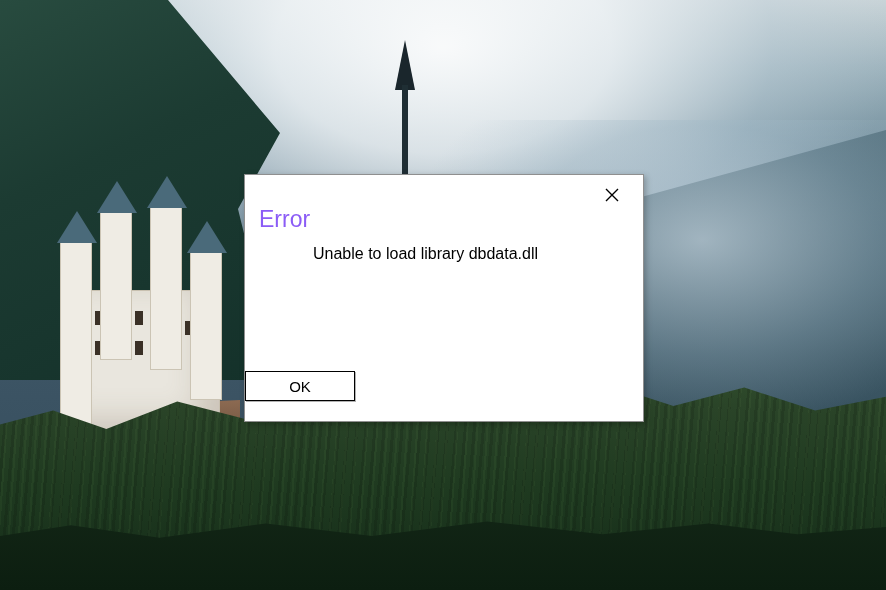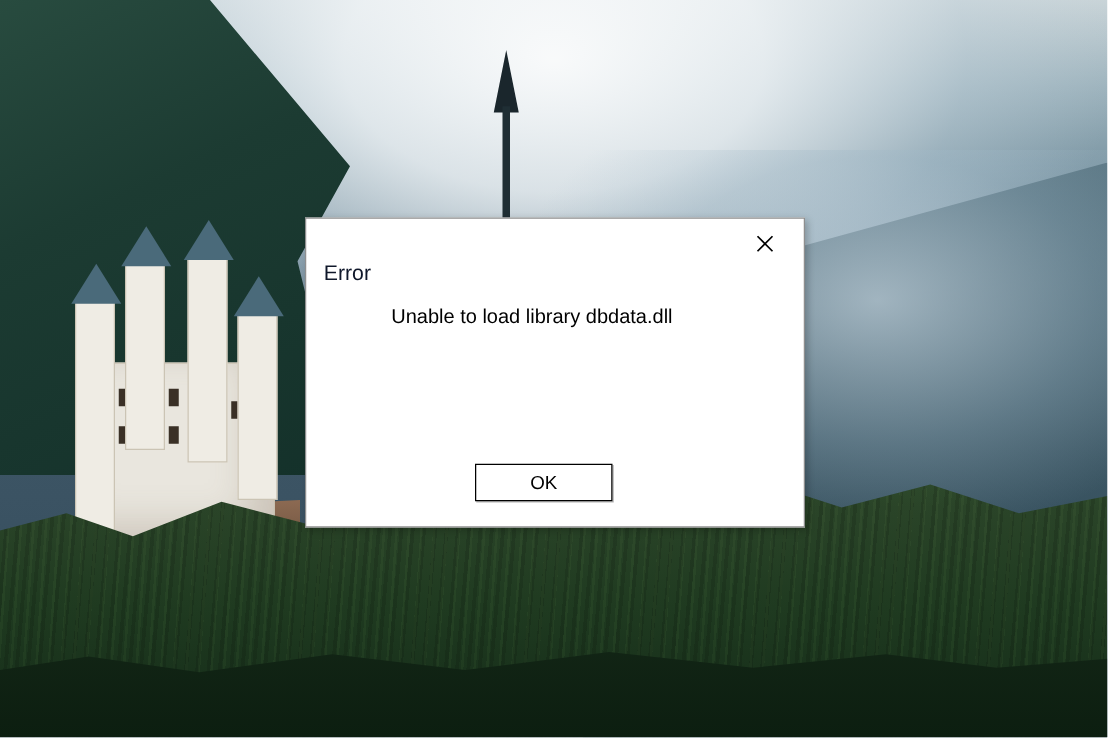--- a/index.html
+++ b/index.html
@@ -76,31 +76,31 @@
     .dialog{
       position:absolute; left:244px; top:174px; width:400px; height:248px;
       background:#ffffff; border:1px solid #8f8f8f;
       box-shadow: 2px 2px 6px rgba(0,0,0,.25);
       display:flex; flex-direction:column;
     }
     .titlebar{
       height:40px; display:flex; align-items:center; justify-content:space-between;
       padding:0 10px 0 14px;
     }
-    .title{ font-size:17px; color:#0f172a;margin-top:48px; }
+    .title{ font-size:23px; color:#8b5cf6;margin-top:48px; }
     .closebtn{
       width:42px; height:32px; display:flex; align-items:center; justify-content:center;
       cursor:default; user-select:none;
     }
     .closebtn svg{ width:14px; height:14px; }
     .body{
       flex:1; padding:30px 20px 0 24px; font-size:16px; color:#000;margin-left:44px;
     }
     .footer{
-      display:flex; justify-content:center; padding:0 18px 20px 0;
+      display:flex; justify-content:flex-start; padding:0 18px 20px 0;
     }
     .okbtn{
       width:110px; height:30px; background:#fff; border:1px solid #000;
       font-size:15px; font-family:inherit; cursor:default;
       box-shadow: 1px 1px 0 rgba(0,0,0,.3);
     }
   </style>
 </head>
 <body>
 

